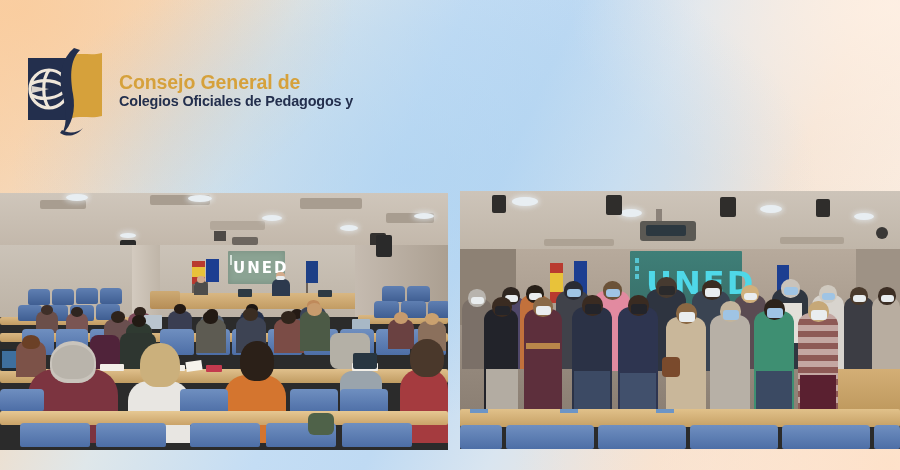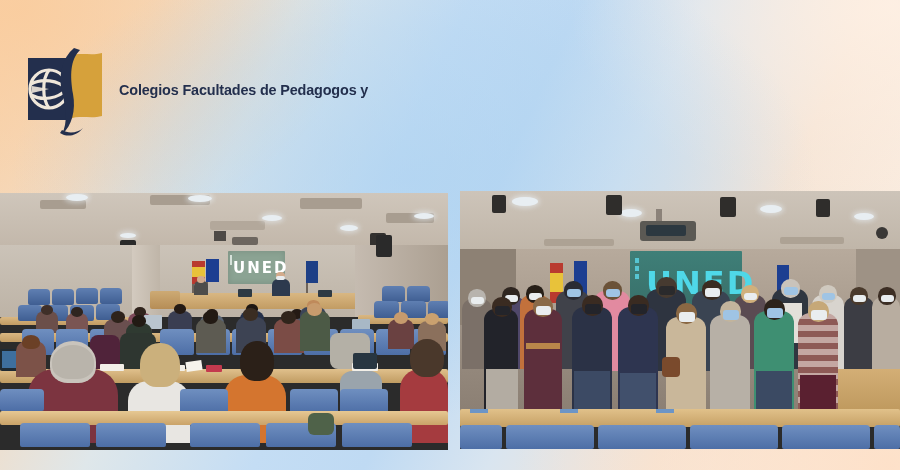--- a/index.html
+++ b/index.html
@@ -106,21 +106,22 @@
           <path d="M27 28 C20 37, 20 57, 27 66"></path>
         </g>
         <path d="M10 44 L27 47 L10 51 Z" fill="#efe7da" opacity=".9"></path>
 
         <path d="M52 6 C40 16, 36 34, 40 50 C44 66, 46 80, 40 92 C50 84, 54 68, 51 52 C48 34, 48 18, 58 8 Z" fill="#232f4d"></path>
         <path d="M40 88 C46 92, 56 91, 61 86 C54 95, 44 95, 38 91 Z" fill="#232f4d"></path>
       </svg>
     </div>
 
     <div class="logo-text">
-      <div class="logo-line2">Colegios Facultades de Pedagogos y</div>
+      <div class="logo-line1">Consejo General de</div>
+      <div class="logo-line2">Colegios Oficiales de Pedagogos y</div>
     </div>
   </div>
 
 </div>
 
 <div class="photo photo-left">
   <div class="ph-inner">
 
     <div class="ceiling" style="height:52px;background:linear-gradient(#cfc6bb,#c3b8ab);"></div>
 

